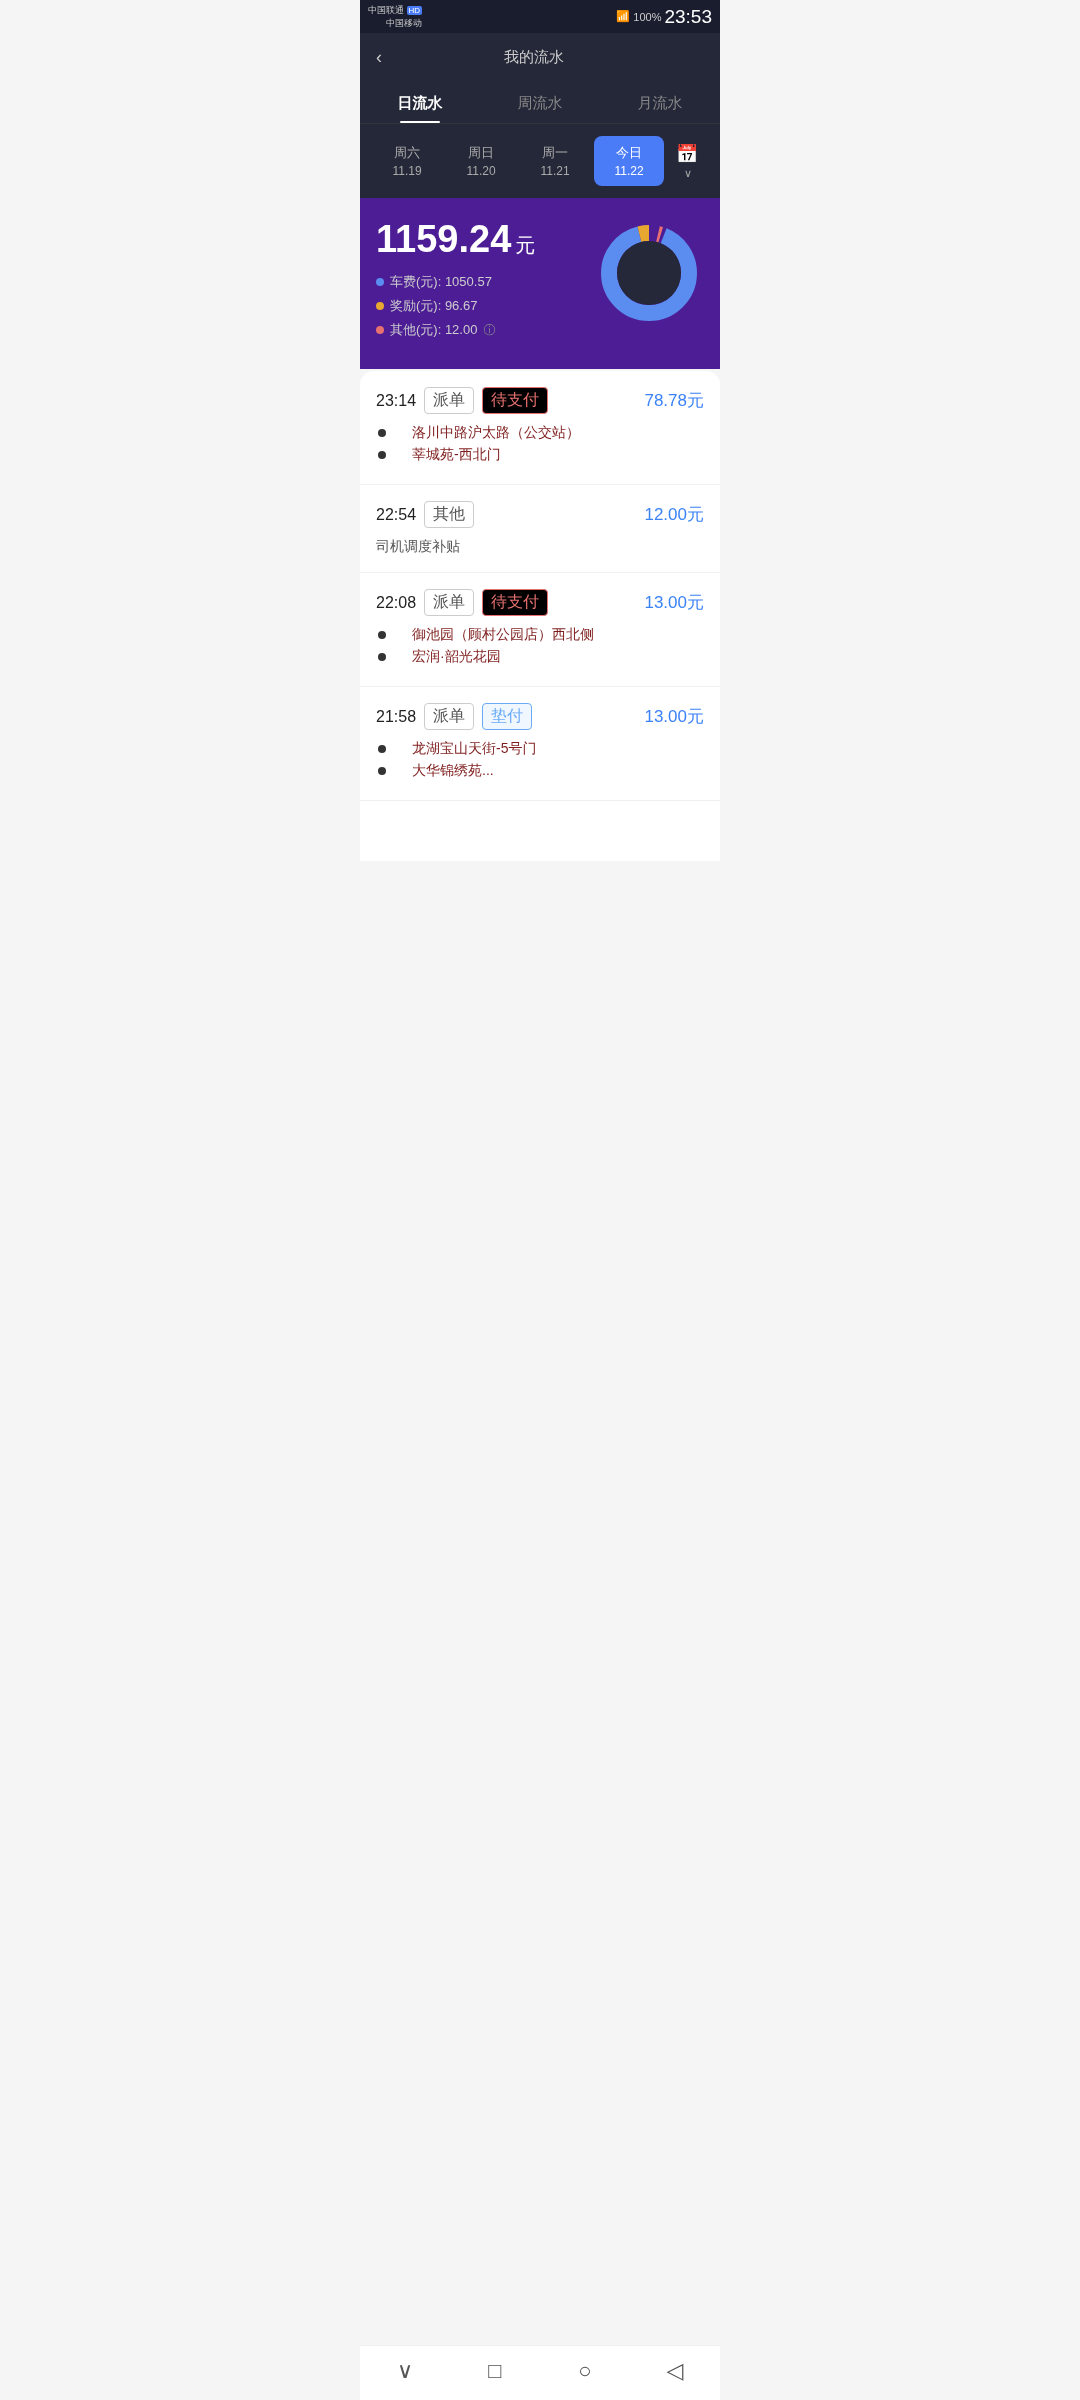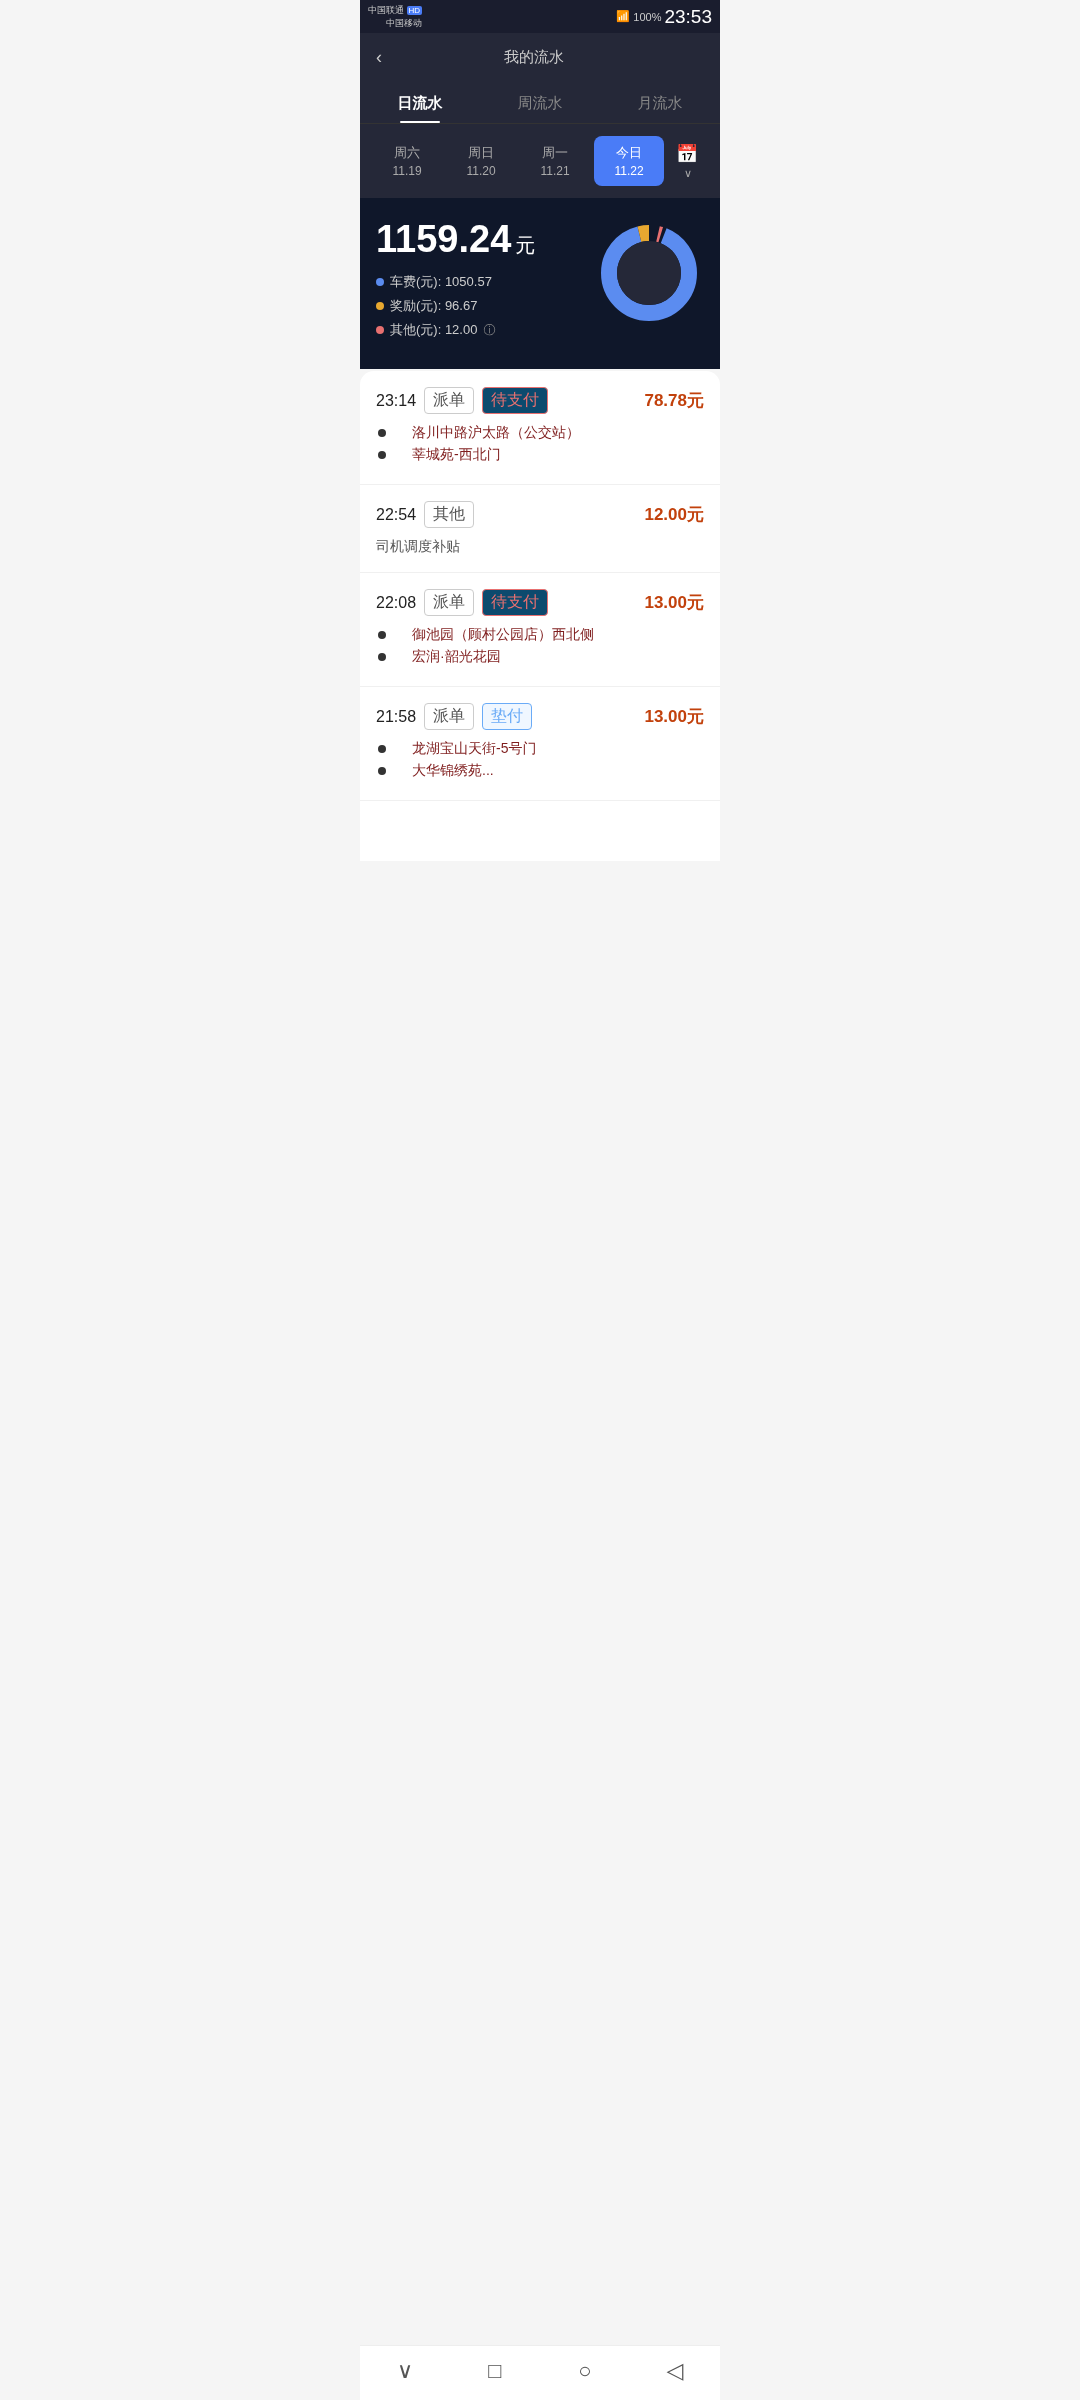--- a/index.html
+++ b/index.html
@@ -110,21 +110,21 @@
       cursor: pointer;
       display: flex;
       flex-direction: column;
       align-items: center;
       font-size: 18px;
     }
     .calendar-btn .chevron { font-size: 11px; margin-top: 2px; }
 
     
     .summary {
-      background: #0f172a;
+      background: #4c1d95;
       padding: 20px 16px 24px;
       display: flex;
       align-items: flex-start;
       justify-content: space-between;
       gap: 28px;
     }
     .summary-left {}
     .summary-amount {
       color: white;
       font-size: 38px;
@@ -184,32 +184,32 @@
     .tag {
       font-size: 16px;
       padding: 2px 8px;
       border-radius: 4px;
       border: 1px solid #ccc;
       color: #555;
     }
     .tag-pending {
       border-color: #e87070;
       color: #e87070;
-      background: #0c4a6e;
+      background: #000000;
     }
     .tag-advance {
       border-color: #6aabf7;
       color: #6aabf7;
       background: #f0f7ff;
     }
     .tx-amount {
       margin-left: auto;
       font-size: 17px;
-      font-weight: bold;
-      color: #c2410c;
+      font-weight: normal;
+      color: #3b82f6;
     }
     .tx-locations { margin-left: 2px; }
     .tx-loc-item {
       display: flex;
       align-items: center;
       gap: 26px;
       font-size: 14px;
       color: #7f1d1d;
       margin-bottom: 4px;
     }

